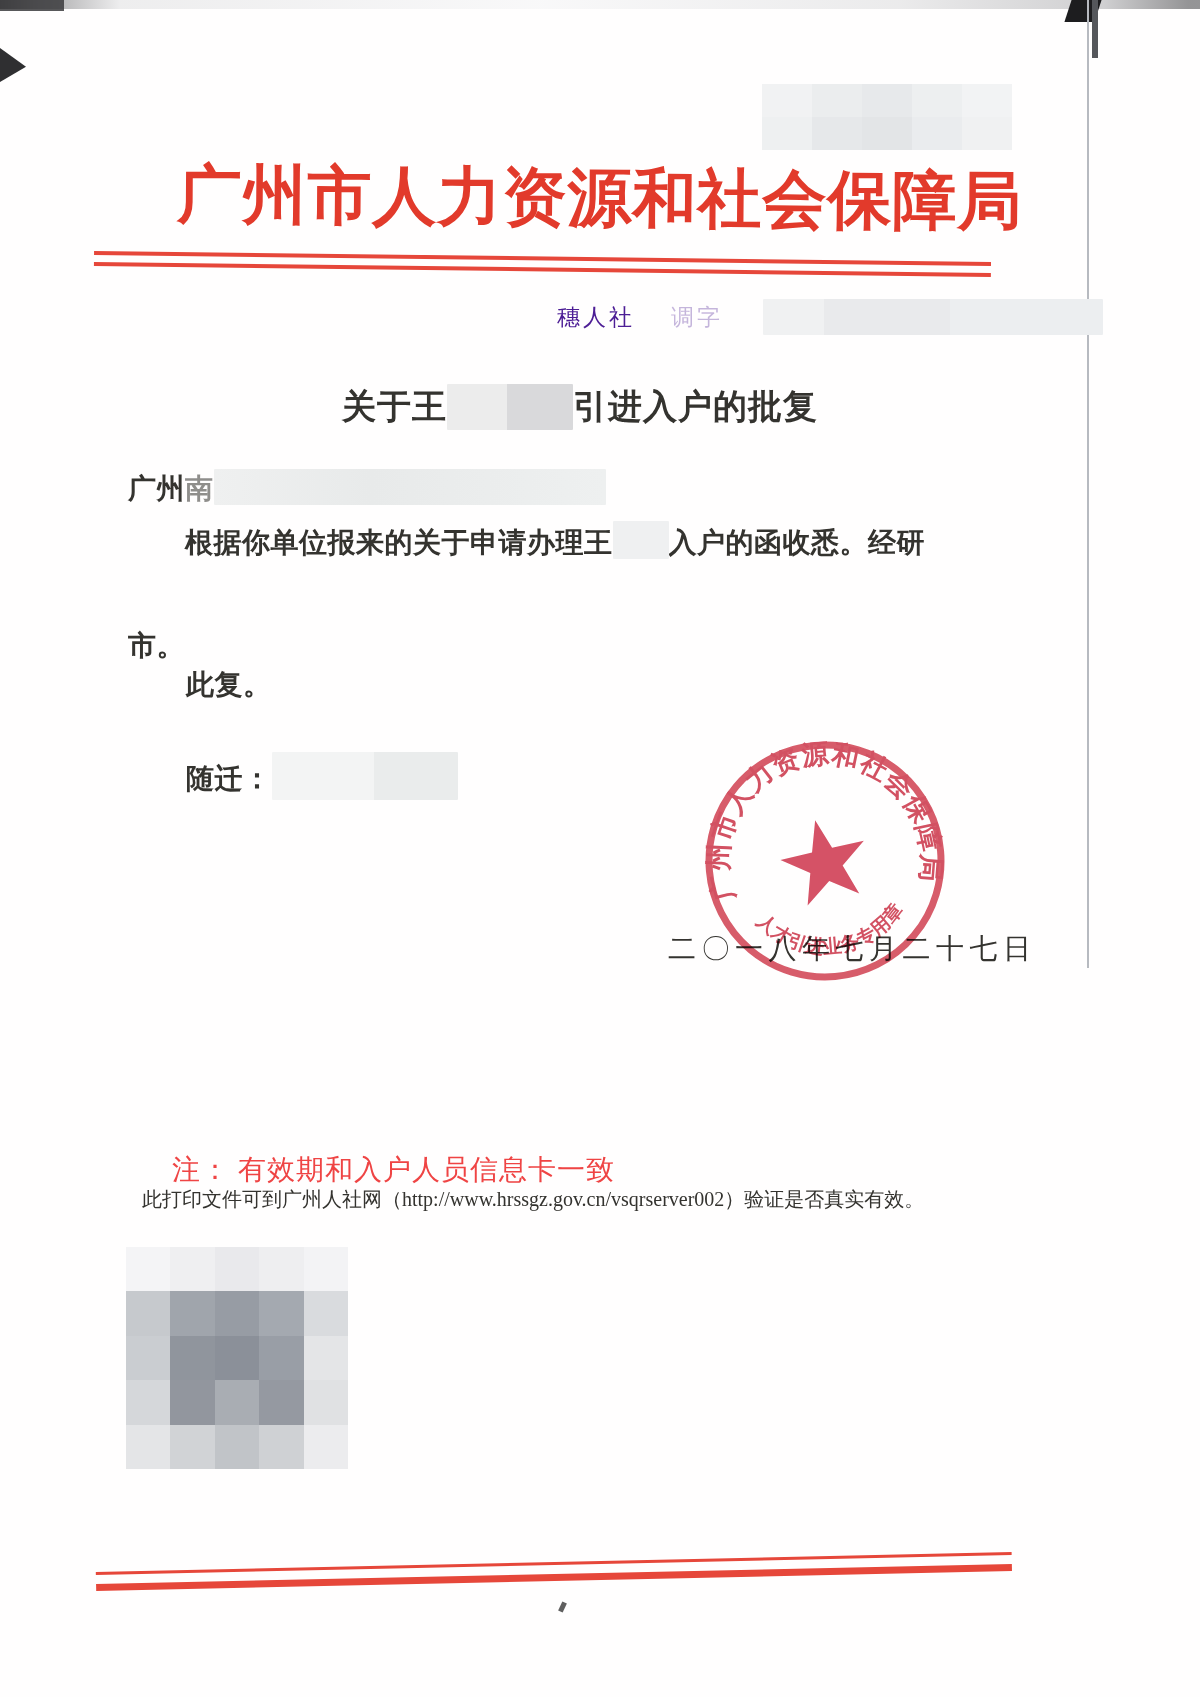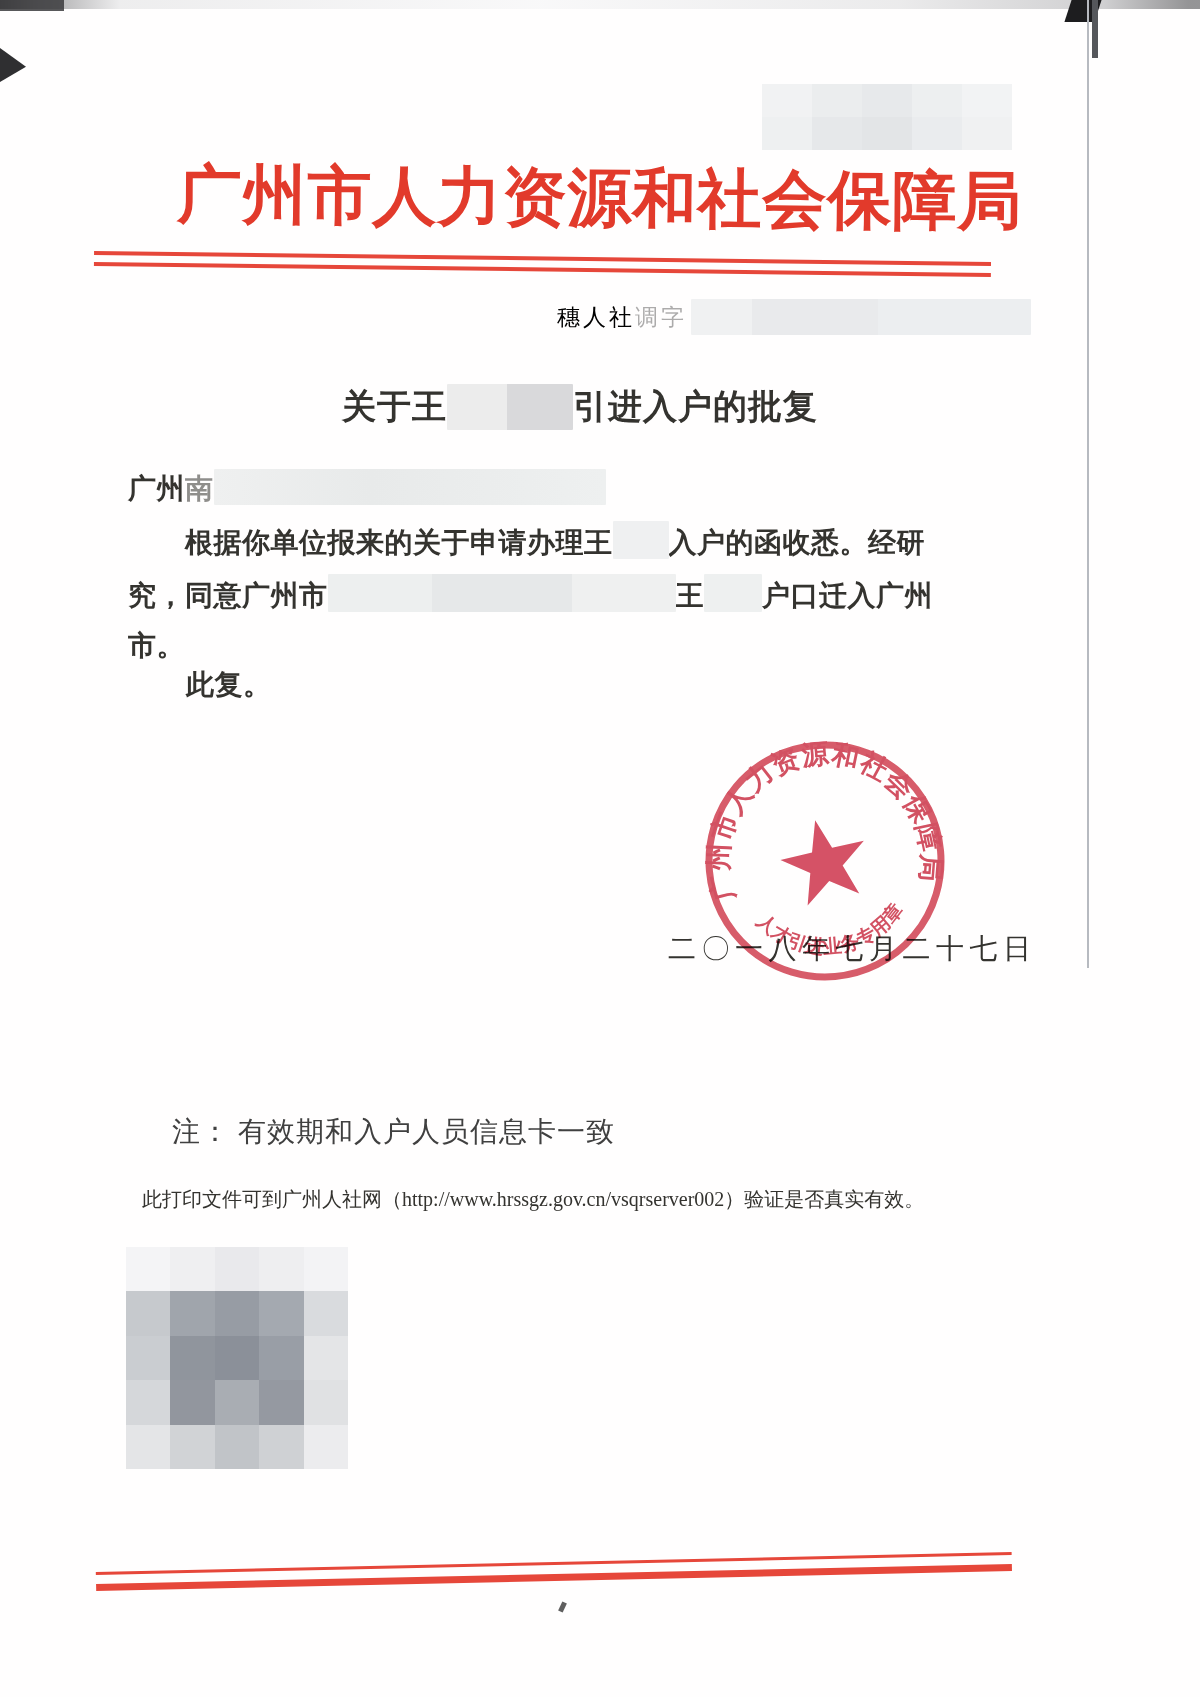--- a/index.html
+++ b/index.html
@@ -121,69 +121,69 @@
       <div style="background:#f0f1f2"></div>
     </div>
   </div>
 
   <div class="agency" style="color: rgb(226, 58, 43);">广州市人力资源和社会保障局</div>
   <div class="header-rule">
     <div class="l1" style="background: rgb(230, 71, 58);"></div>
     <div class="l2" style="background: rgb(230, 71, 58);"></div>
   </div>
 
-  <div class="doc-no" style="color: #000000;">
+  <div class="doc-no" style="color: #4c1d95; gap: 36px;">
     <span>穗人社</span>
       <span class="faded">调字</span>
       <span class="redact rd-docno"></span>
   </div>
 
   <div class="subject" style="color: rgb(52, 51, 47);">
     <span>关于王</span>
       <span class="redact rd-title"></span>
       <span>引进入户的批复</span>
   </div>
 
   <div class="bline line-addr" style="color: rgb(52, 51, 47);">
     <span>广州</span><span class="faded">南</span><span class="redact rd-addr"></span>
   </div>
 
   <div class="bline line-p1" style="color: rgb(52, 51, 47); text-align: center;">
     <span>根据你单位报来的关于申请办理王</span><span class="redact rd-s1"></span><span>入户的函收悉。经研</span>
   </div>
 
-  <div class="bline line-p2" style="color: rgb(52, 51, 47);">
-    <span>究，同意广州市</span><span class="redact rd-long"></span><span>王</span><span class="redact rd-s2"></span><span>户口迁入广州</span>
-  </div>
 
   <div class="bline line-p3" style="color: rgb(52, 51, 47);">市。</div>
 
   <div class="bline line-close" style="color: rgb(52, 51, 47);">此复。</div>
 
+  <div class="bline line-sq" style="color: rgb(52, 51, 47);">
+    <span>随迁：</span><span class="redact rd-sq"></span>
+  </div>
 
   <div class="date-line" style="color: rgb(52, 51, 47);">二〇一八年七月二十七日</div>
 
   <svg class="seal" viewBox="0 0 250 250" xmlns="http://www.w3.org/2000/svg">
     <defs>
       <path id="sealTopArc" d="M 33,155 A 97,97 0 1 1 217,155" fill="none"></path>
       <path id="sealBottomArc" d="M 49.6,177.8 A 92,92 0 0 0 200.4,177.8" fill="none"></path>
     </defs>
     <circle cx="125" cy="125" r="116" fill="none" stroke="#d44f5f" stroke-width="7"></circle>
     <g transform="rotate(-8 125 128)">
       <polygon fill="#d2455a" points="125,83 135.3,113.8 167.8,114.1 141.6,133.4 151.5,164.4 125,145.5 98.5,164.4 108.4,133.4 82.2,114.1 114.7,113.8"></polygon>
     </g>
     <text font-size="27" fill="#cf4356" letter-spacing="1">
       <textPath href="#sealTopArc" startOffset="50%" text-anchor="middle">广州市人力资源和社会保障局</textPath>
     </text>
     <text font-size="19" fill="#cf4356">
       <textPath href="#sealBottomArc" startOffset="50%" text-anchor="middle">人才引进业务专用章</textPath>
     </text>
   </svg>
 
-  <div class="note-line" style="color: #404040;">注： 有效期和入户人员信息卡一致</div>
+  <div class="note-line" style="color: #ef4444; margin-top: 38px;">注： 有效期和入户人员信息卡一致</div>
   <div class="verify-line" style="color: rgb(52, 51, 47);">此打印文件可到广州人社网（http://www.hrssgz.gov.cn/vsqrserver002）验证是否真实有效。</div>
 
   <div class="mosaic-bottom">
     <div style="background:#f4f4f6"></div>
     <div style="background:#efeff1"></div>
     <div style="background:#e9e9ec"></div>
     <div style="background:#eeeef0"></div>
     <div style="background:#f3f3f5"></div>
     <div style="background:#c6c9cd"></div>
     <div style="background:#a0a5ac"></div>

